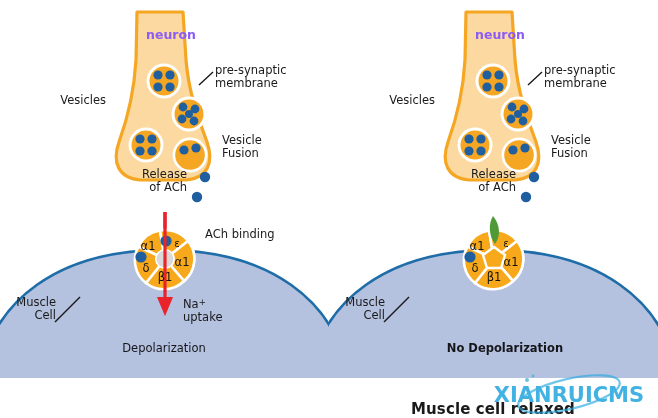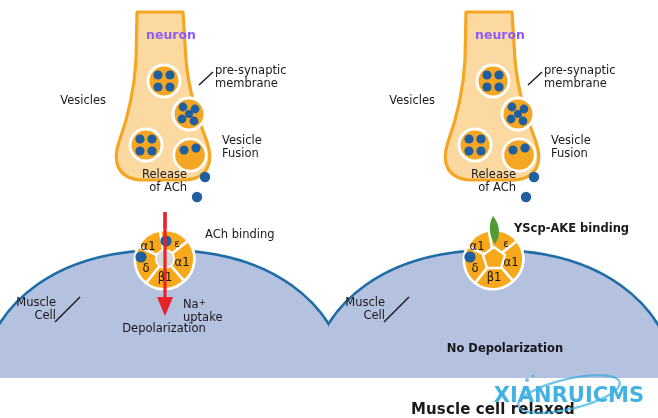--- a/index.html
+++ b/index.html
@@ -150,21 +150,21 @@
     <div class="lbl lbl-sm ta-r" style="left:70px; top:168px; width:117px;">Release
 of ACh</div>
 
     <div class="lbl lbl-sm" style="left:205px; top:228px;">ACh binding</div>
 
     <div class="lbl lbl-red" style="left:183px; top:298px;"><span>Na</span><span class="sub">+</span><br><span>uptake</span></div>
 
     <div class="lbl lbl-sm ta-r" style="left:-10px; top:296px; width:66px;">Muscle
 Cell</div>
 
-    <div class="lbl lbl-depol ta-c" style="left:94px; top:322px; width:140px;">Depolarization</div>
+    <div class="lbl lbl-depol ta-c" style="left:94px; top:342px; width:140px;">Depolarization</div>
 
   </div>
 
   <div class="panel" id="panel-right">
     <svg class="svg-layer" viewBox="0 0 329 418">
       <path d="M137,12 L183,12 L186,60 C189,95 199,120 207,142
                C214,162 208,178 186,180 L140,180
                C118,178 112,162 119,142 C127,120 134,95 136,60 Z" fill="#FBD9A0" stroke="#F5A623" stroke-width="3.2" stroke-linejoin="round"></path>
 
       <g>
@@ -237,21 +237,20 @@
     <div class="lbl lbl-sm" style="left:215px; top:64px;">pre-synaptic
 membrane</div>
 
     <div class="lbl lbl-sm" style="left:222px; top:134px;">Vesicle
 Fusion</div>
 
     <div class="lbl lbl-sm ta-r" style="left:70px; top:168px; width:117px;">Release
 of ACh</div>
 
 
-    <div class="lbl lbl-bold" style="left:185px; top:222px;">YScp-AKE binding</div>
 
     <div class="lbl lbl-sm ta-r" style="left:-10px; top:296px; width:66px;">Muscle
 Cell</div>
 
     <div class="lbl lbl-nodepol ta-c" style="left:106px; top:342px; width:140px;">No Depolarization</div>
 
     <div class="lbl lbl-caption ta-c" style="left:14px; top:385px; width:300px;margin-top:16px;">Muscle cell relaxed</div>
   </div>
 
   <svg id="watermark" viewBox="0 0 177 47">

